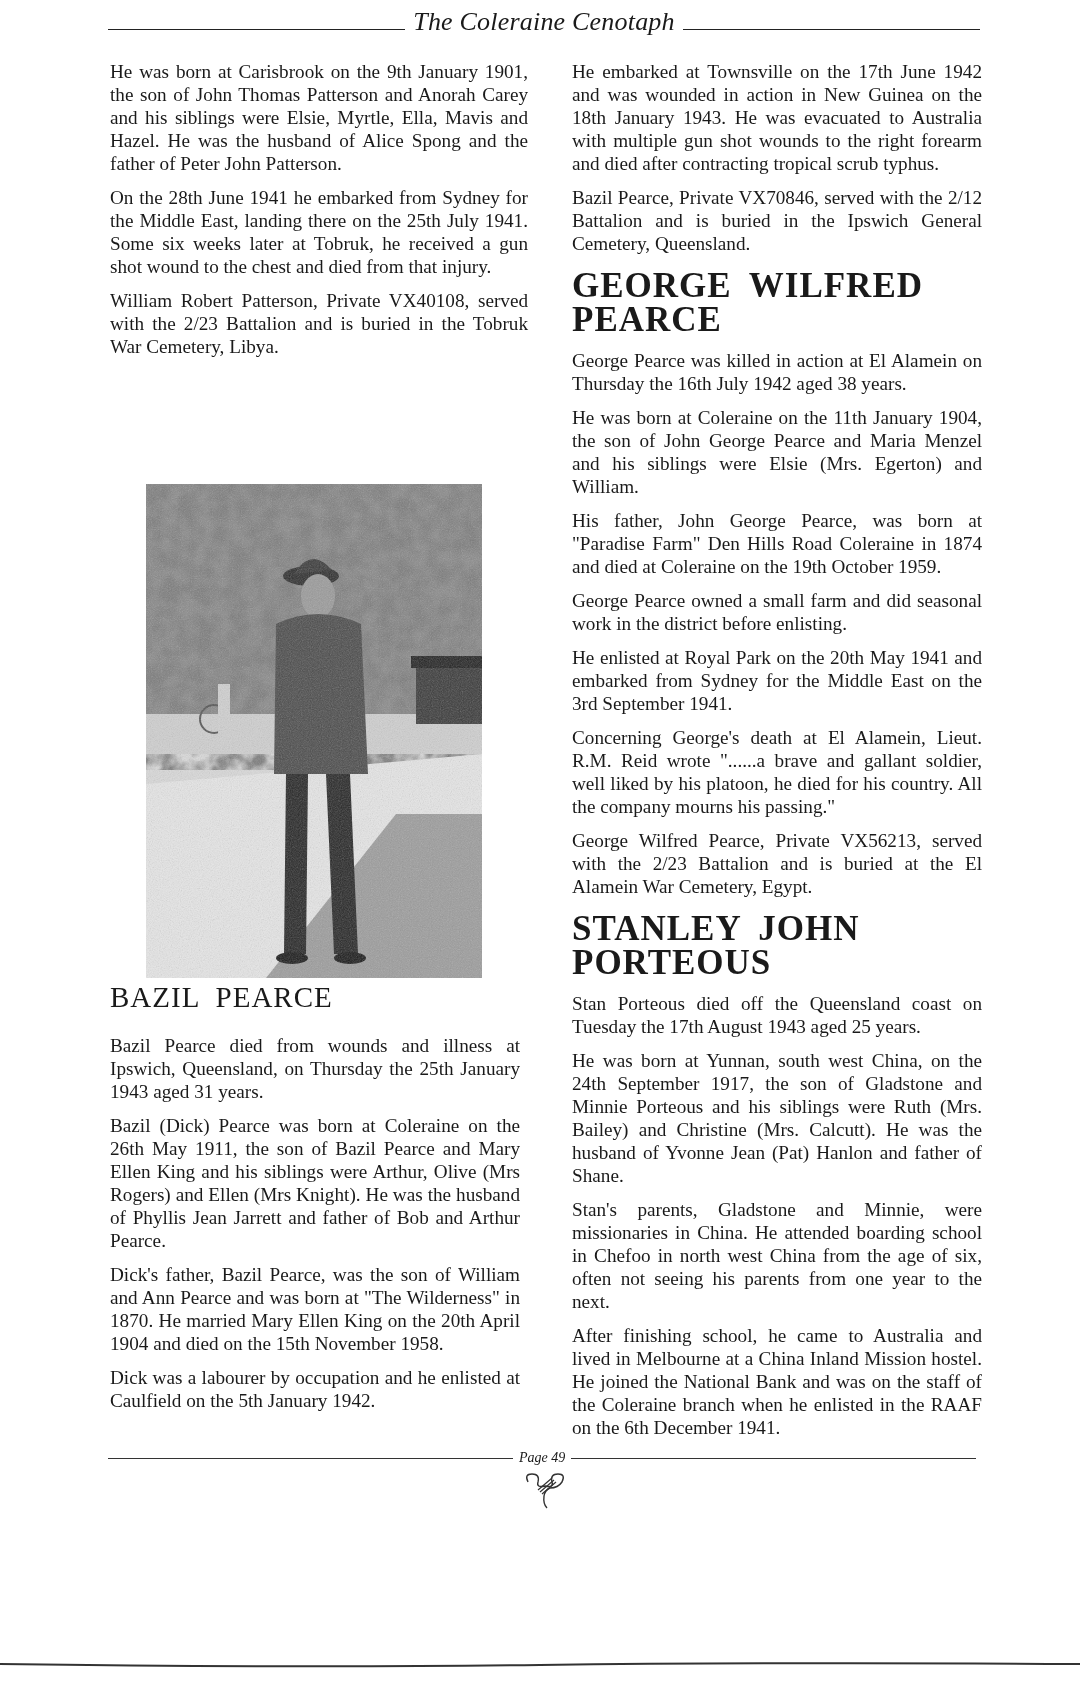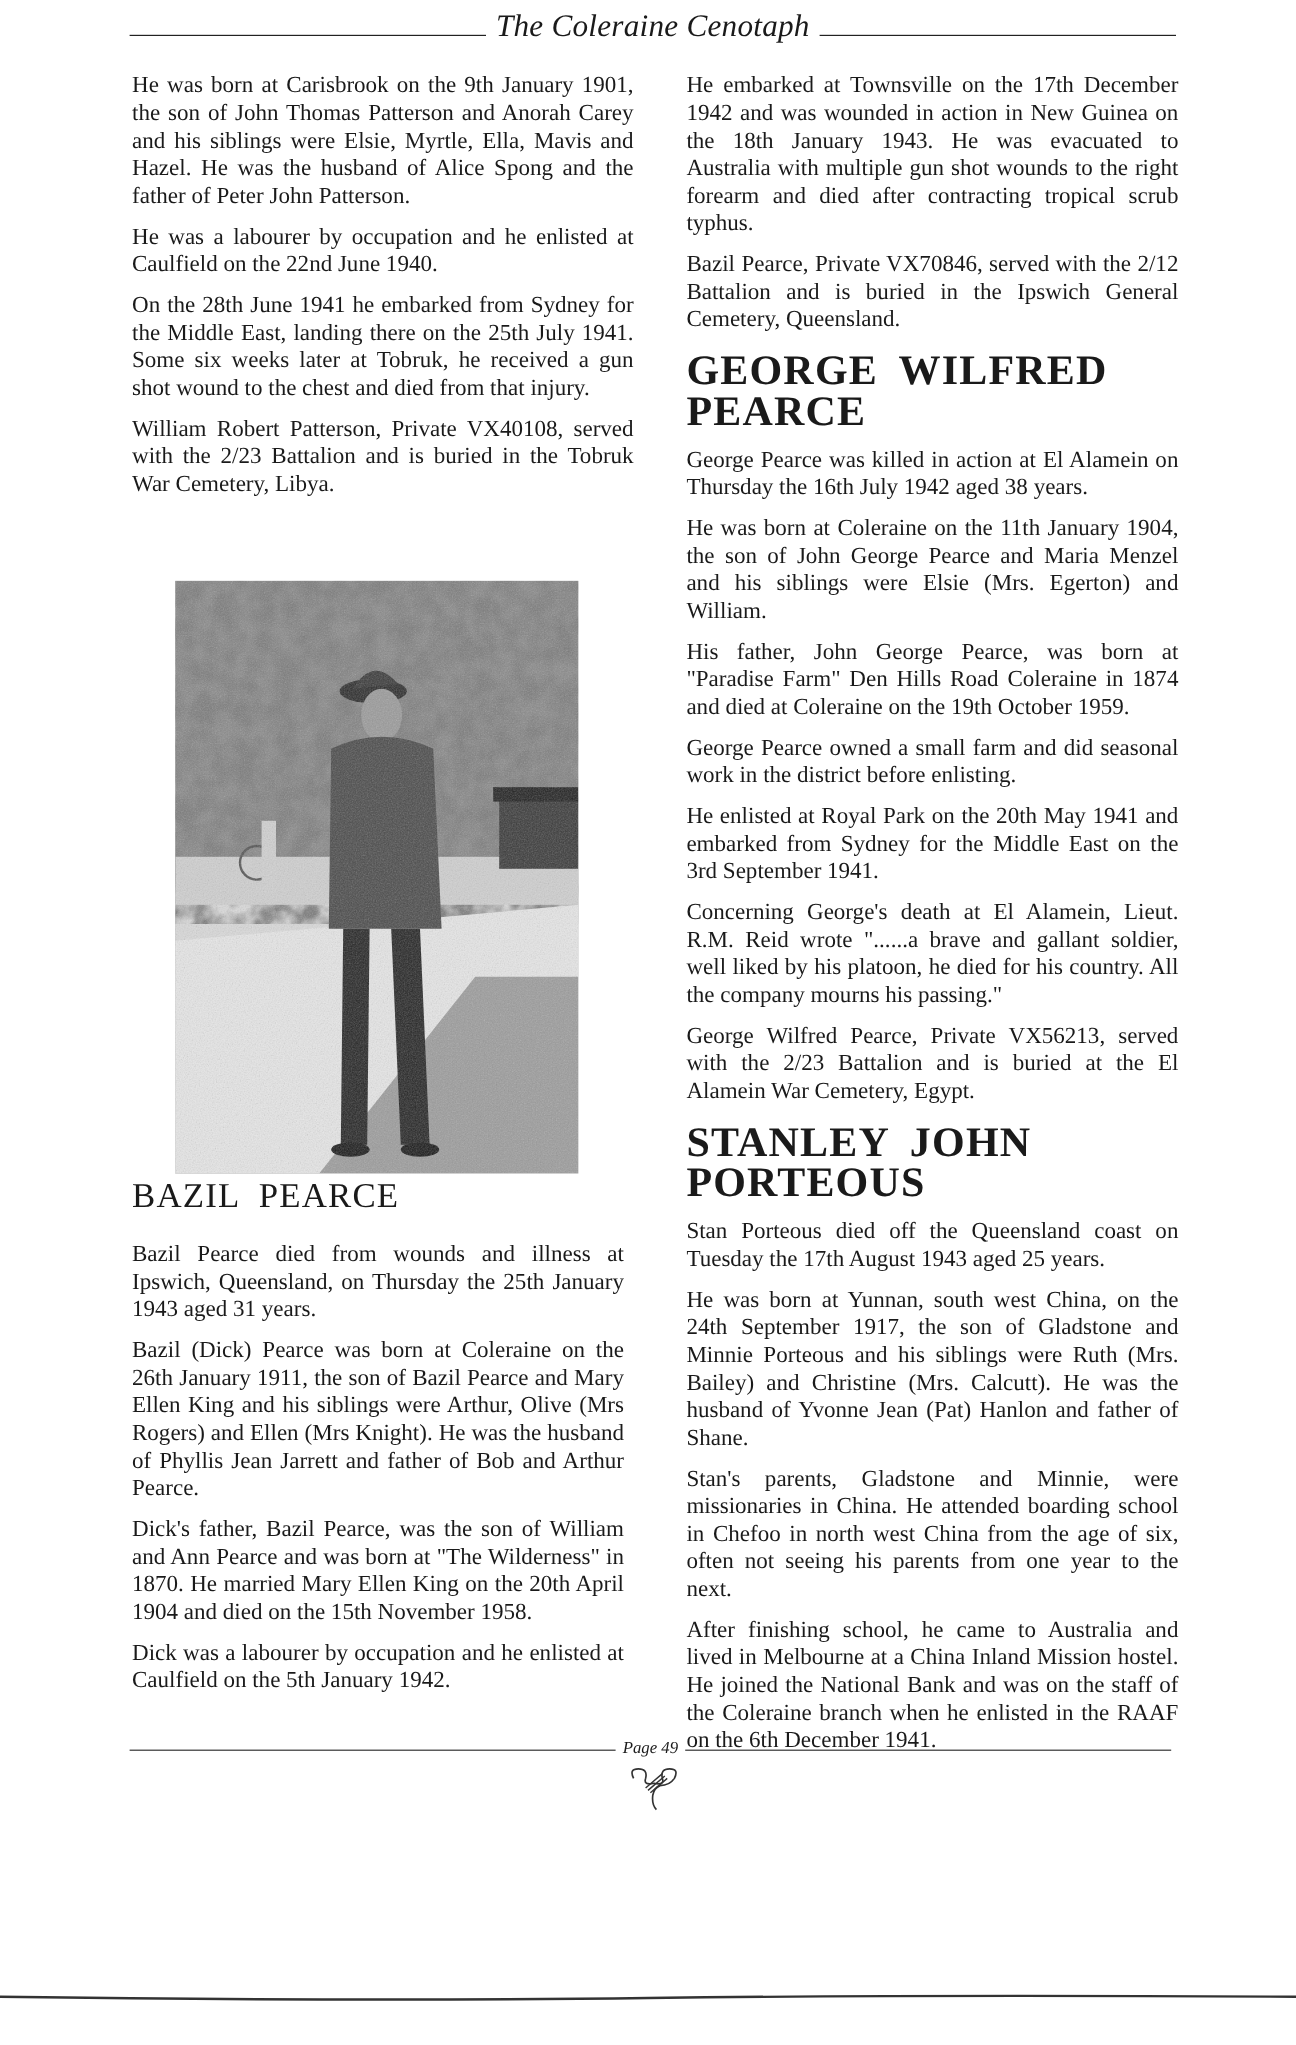--- a/index.html
+++ b/index.html
@@ -29,21 +29,20 @@
 <body>
 
 <div class="header">
   <div class="rule"></div>
   <div class="title">The Coleraine Cenotaph</div>
   <div class="rule"></div>
 </div>
 
 <div class="col left">
   <p>He was born at Carisbrook on the 9th January 1901, the son of John Thomas Patterson and Anorah Carey and his siblings were Elsie, Myrtle, Ella, Mavis and Hazel. He was the husband of Alice Spong and the father of Peter John Patterson.</p>
-  <p>He was a labourer by occupation and he enlisted at Caulfield on the 22nd June 1940.</p>
   <p>On the 28th June 1941 he embarked from Sydney for the Middle East, landing there on the 25th July 1941. Some six weeks later at Tobruk, he received a gun shot wound to the chest and died from that injury.</p>
   <p>William Robert Patterson, Private VX40108, served with the 2/23 Battalion and is buried in the Tobruk War Cemetery, Libya.</p>
 </div>
 
 <div class="photo" aria-label="Photograph of soldier in uniform and slouch hat standing in a park">
   <svg viewBox="0 0 336 494" preserveAspectRatio="none">
     <defs>
       <filter id="grain">
           <feTurbulence type="fractalNoise" baseFrequency="0.9" numOctaves="2" result="n"></feTurbulence>
           <feColorMatrix type="saturate" values="0"></feColorMatrix>
@@ -74,27 +73,27 @@
     <path d="M180 290 L204 290 L212 470 L188 470 Z" fill="#262626"></path>
     <ellipse cx="146" cy="474" rx="16" ry="6" fill="#1a1a1a"></ellipse>
     <ellipse cx="204" cy="474" rx="16" ry="6" fill="#1a1a1a"></ellipse>
     <rect width="336" height="494" filter="url(#grain)"></rect>
   </svg>
 </div>
 
 <div class="bazil-block">
   <h2>BAZIL PEARCE</h2>
   <p>Bazil Pearce died from wounds and illness at Ipswich, Queensland, on Thursday the 25th January 1943 aged 31 years.</p>
-  <p>Bazil (Dick) Pearce was born at Coleraine on the 26th January 1911, the son of Bazil Pearce and Mary Ellen King and his siblings were Arthur, Olive (Mrs Rogers) and Ellen (Mrs Knight). He was the husband of Phyllis Jean Jarrett and father of Bob and Arthur Pearce.</p>
+  <p>Bazil (Dick) Pearce was born at Coleraine on the 26th May 1911, the son of Bazil Pearce and Mary Ellen King and his siblings were Arthur, Olive (Mrs Rogers) and Ellen (Mrs Knight). He was the husband of Phyllis Jean Jarrett and father of Bob and Arthur Pearce.</p>
   <p>Dick's father, Bazil Pearce, was the son of William and Ann Pearce and was born at "The Wilderness" in 1870. He married Mary Ellen King on the 20th April 1904 and died on the 15th November 1958.</p>
   <p>Dick was a labourer by occupation and he enlisted at Caulfield on the 5th January 1942.</p>
 </div>
 
 <div class="col right">
-  <p>He embarked at Townsville on the 17th December 1942 and was wounded in action in New Guinea on the 18th January 1943. He was evacuated to Australia with multiple gun shot wounds to the right forearm and died after contracting tropical scrub typhus.</p>
+  <p>He embarked at Townsville on the 17th June 1942 and was wounded in action in New Guinea on the 18th January 1943. He was evacuated to Australia with multiple gun shot wounds to the right forearm and died after contracting tropical scrub typhus.</p>
   <p>Bazil Pearce, Private VX70846, served with the 2/12 Battalion and is buried in the Ipswich General Cemetery, Queensland.</p>
 
   <section>
     <h2>GEORGE WILFRED PEARCE</h2>
     <p>George Pearce was killed in action at El Alamein on Thursday the 16th July 1942 aged 38 years.</p>
     <p>He was born at Coleraine on the 11th January 1904, the son of John George Pearce and Maria Menzel and his siblings were Elsie (Mrs. Egerton) and William.</p>
     <p>His father, John George Pearce, was born at "Paradise Farm" Den Hills Road Coleraine in 1874 and died at Coleraine on the 19th October 1959.</p>
     <p>George Pearce owned a small farm and did seasonal work in the district before enlisting.</p>
     <p>He enlisted at Royal Park on the 20th May 1941 and embarked from Sydney for the Middle East on the 3rd September 1941.</p>
     <p>Concerning George's death at El Alamein, Lieut. R.M. Reid wrote "......a brave and gallant soldier, well liked by his platoon, he died for his country. All the company mourns his passing."</p>

